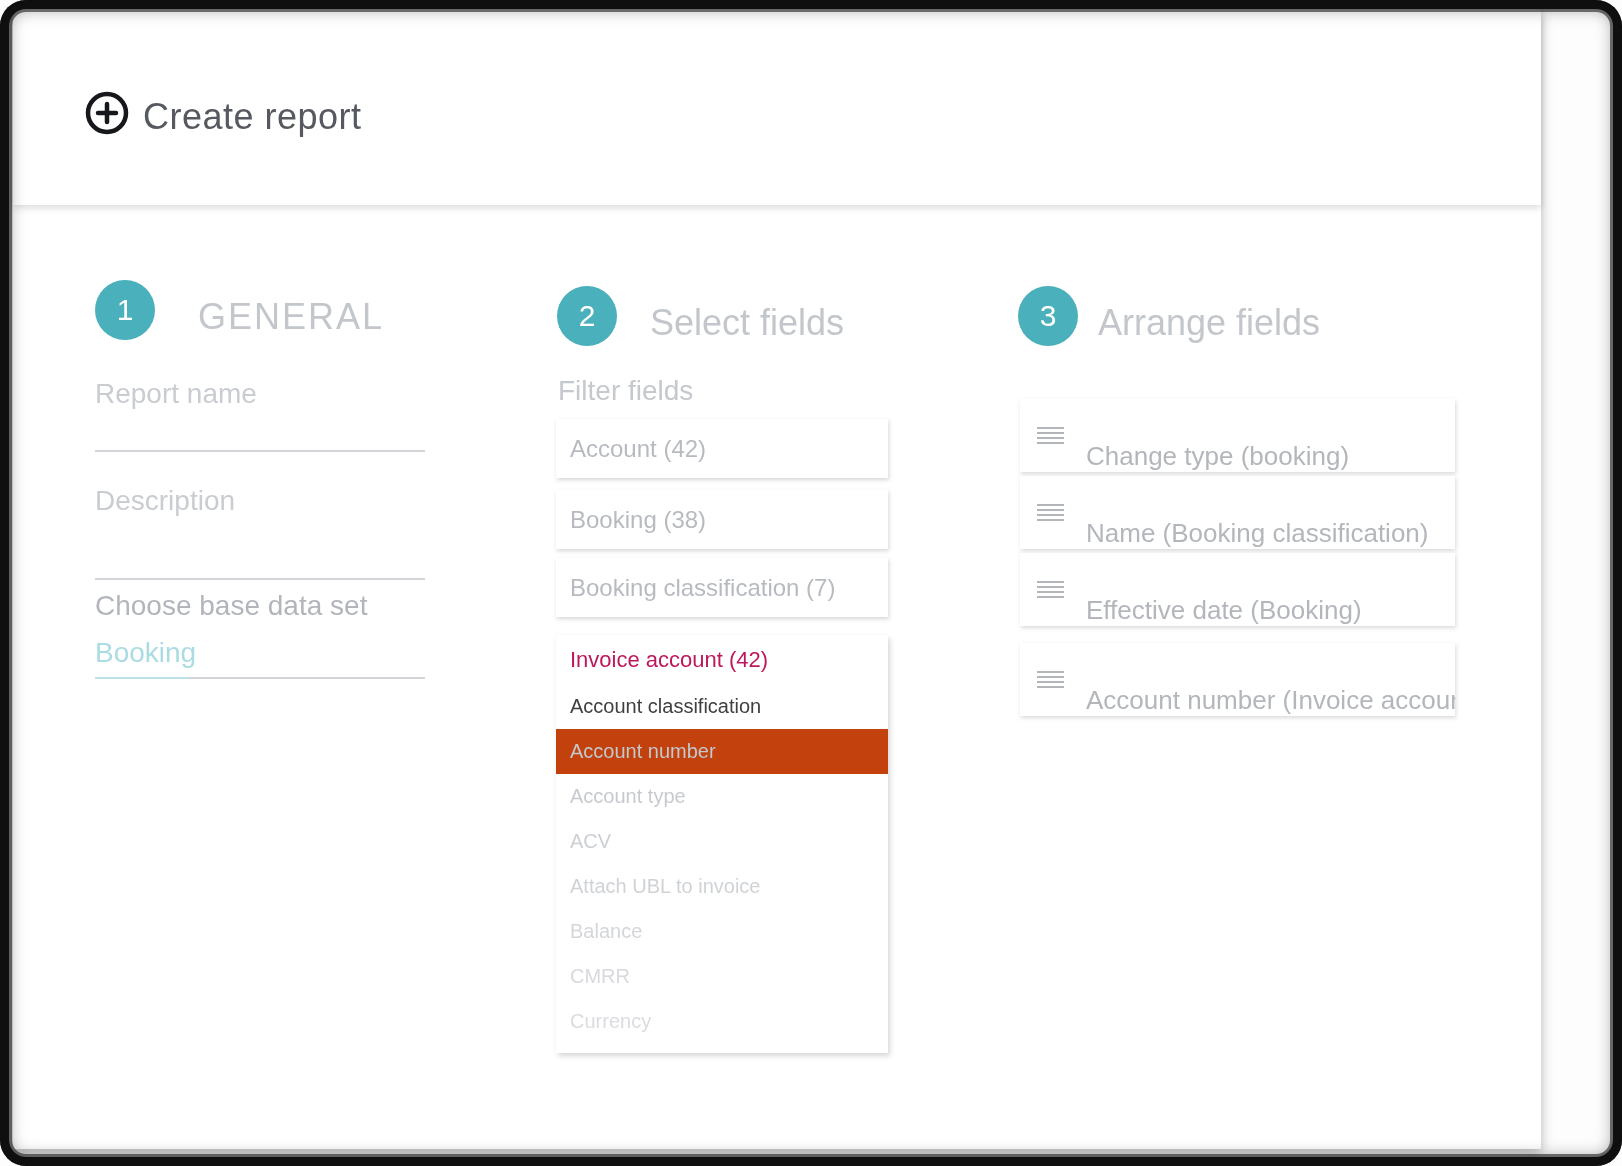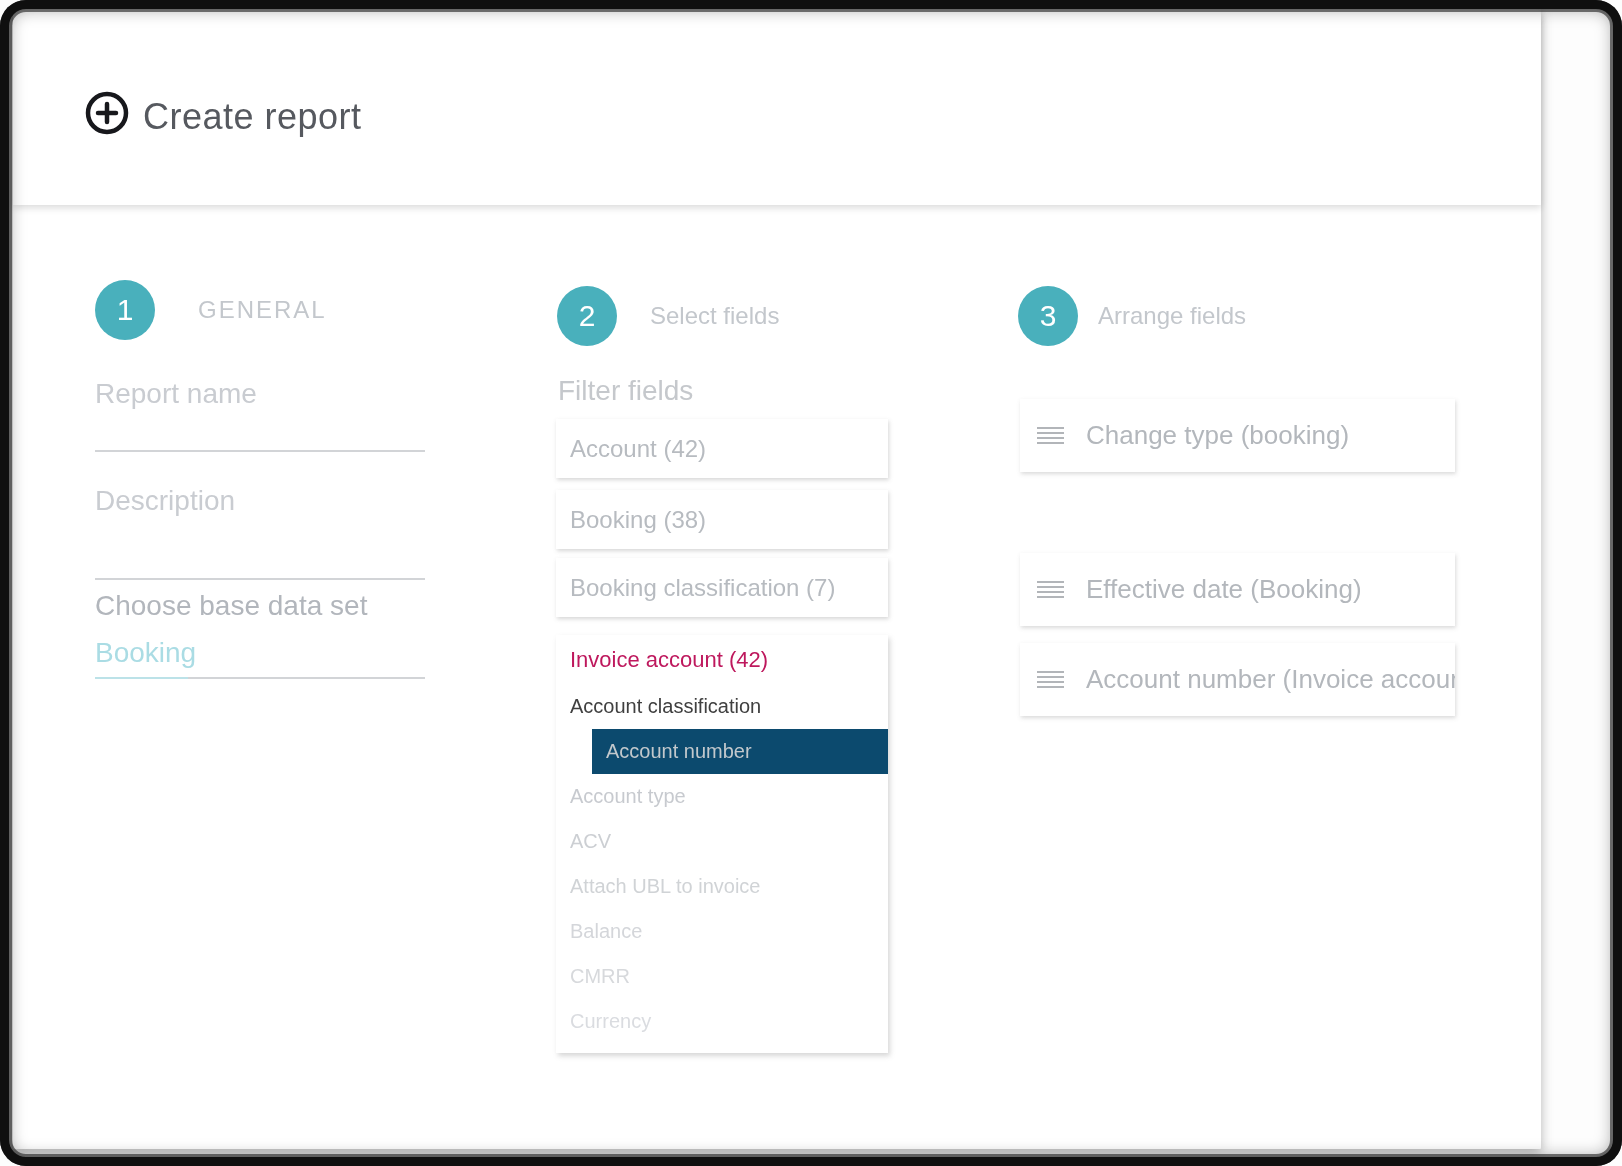--- a/index.html
+++ b/index.html
@@ -22,21 +22,21 @@
                   background:#ffffff; border-radius:6px 6px 0 0; z-index:5;
                   box-shadow:0 3px 7px rgba(0,0,0,.14); }
   .header-icon { position:absolute; left:72px; top:82px; width:44px; height:44px; }
   .modal-title { position:absolute; left:130px; top:87px; font-size:36px;
                  color:#56595f; letter-spacing:.5px; }
 
   
   .step-circle { position:absolute; width:60px; height:60px; border-radius:50%;
                  background:#49b0bc; color:#ffffff; font-size:30px;
                  display:flex; align-items:center; justify-content:center; }
-  .step-label { position:absolute; font-size:24px; color:#c3c7cc; }
+  .step-label { position:absolute; font-size:36px; color:#c3c7cc; }
   .step-label.caps { letter-spacing:2px; }
 
   
   .field-label { position:absolute; font-size:28px; color:#c9ccd1; }
   .field-label.darker { color:#b2b6bc; }
   .text-input { position:absolute; width:330px; height:44px; background:transparent;
                 border:none; border-bottom:2px solid #d2d4d7; outline:none;
                 font-size:26px; color:#6b6e74; font-family:"Liberation Sans",sans-serif; }
   .base-select { position:absolute; left:82px; top:628px; width:330px; height:42px;
                  cursor:pointer; }
@@ -58,26 +58,26 @@
   .field-row { height:45px; display:flex; align-items:center; padding-left:14px;
                font-size:20px; cursor:pointer; white-space:nowrap; }
   .field-row:nth-child(1) { color:#404040; }
   .field-row:nth-child(2) { color:#c2c8cc; }
   .field-row:nth-child(3) { color:#c7cacf; }
   .field-row:nth-child(4) { color:#cccfd3; }
   .field-row:nth-child(5) { color:#d0d3d6; }
   .field-row:nth-child(6) { color:#d4d6da; }
   .field-row:nth-child(7) { color:#d7d9dc; }
   .field-row:nth-child(8) { color:#dadce0; }
-  .field-row.selected { background:#0c4a6e;margin-left:36px; }
+  .field-row.selected { background:#c2410c; }
 
   
   .arrange-card { position:absolute; left:1007px; width:435px; height:73px; background:#ffffff;
                   box-shadow:1px 2px 4px rgba(110,110,110,.25);
-                  display:flex; align-items:center; padding-left:66px; cursor:grab;
+                  display:flex; align-items:flex-end; padding-left:66px; cursor:grab;
                   overflow:hidden; }
   .arrange-card span { font-size:26px; color:#b3b7bc; white-space:nowrap; }
   .drag-handle { position:absolute; left:17px; top:50%; margin-top:-9px; width:27px; height:17px;
                  background:repeating-linear-gradient(to bottom,#b2b5b9 0 2px,transparent 2px 5px);
                  cursor:grab; }
 </style>
 </head>
 <body>
 
 <div class="page">
@@ -145,20 +145,24 @@
 
     <div class="step-circle" style="left:1005px; top:277px;">
       <span>3</span>
     </div>
     <div class="step-label" style="left:1085px; top:293px;">Arrange fields</div>
 
     <div class="arrange-card" style="top:390px;">
       <span class="drag-handle"></span>
       <span>Change type (booking)</span>
     </div>
+    <div class="arrange-card" style="top:467px;">
+      <span class="drag-handle"></span>
+      <span>Name (Booking classification)</span>
+    </div>
     <div class="arrange-card" style="top:544px;">
       <span class="drag-handle"></span>
       <span>Effective date (Booking)</span>
     </div>
     <div class="arrange-card" style="top:634px;">
       <span class="drag-handle"></span>
       <span>Account number (Invoice account</span>
     </div>
 
   </div>

